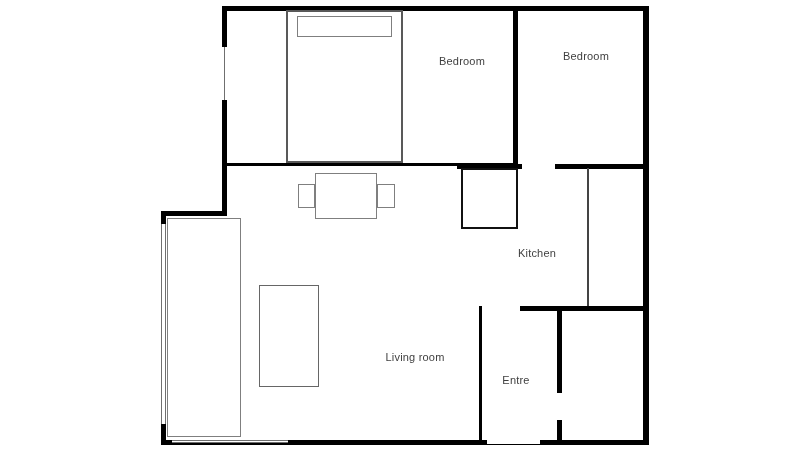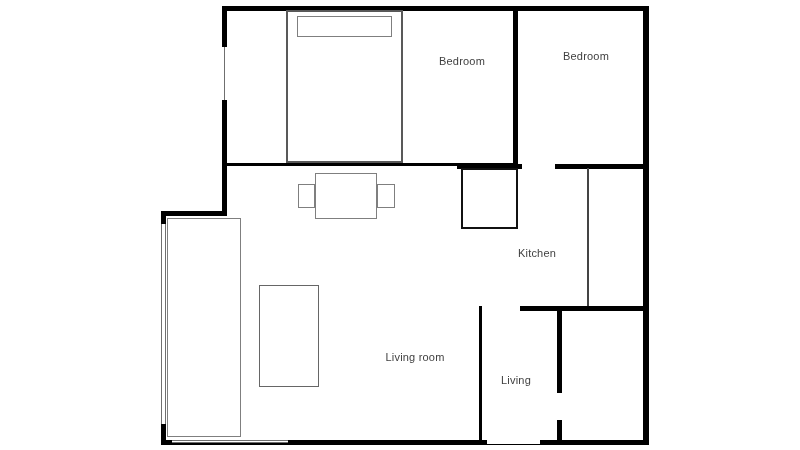--- a/index.html
+++ b/index.html
@@ -68,15 +68,15 @@
   <div class="fixture" style="left:461px; top:168px; width:57px; height:61px; border:2px solid #111111;"></div>
   <div class="window-line" style="left:587px; top:168px; width:2px; height:138px; background:#444444;"></div>
 
   <div class="fixture" style="left:167px; top:218px; width:74px; height:219px; border:1.5px solid #7f7f7f;"></div>
   <div class="fixture" style="left:259px; top:285px; width:60px; height:102px; border:1.5px solid #666666;"></div>
 
   <div class="room-label" style="left:462px; top:61px;">Bedroom</div>
   <div class="room-label" style="left:586px; top:56px;">Bedroom</div>
   <div class="room-label" style="left:537px; top:253px;text-align:right;">Kitchen</div>
   <div class="room-label" style="left:415px; top:357px;text-align:center;">Living room</div>
-  <div class="room-label" style="left:516px; top:380px;">Living</div>
+  <div class="room-label" style="left:516px; top:380px;">Entre</div>
 
 </div>
 
 </body></html>

